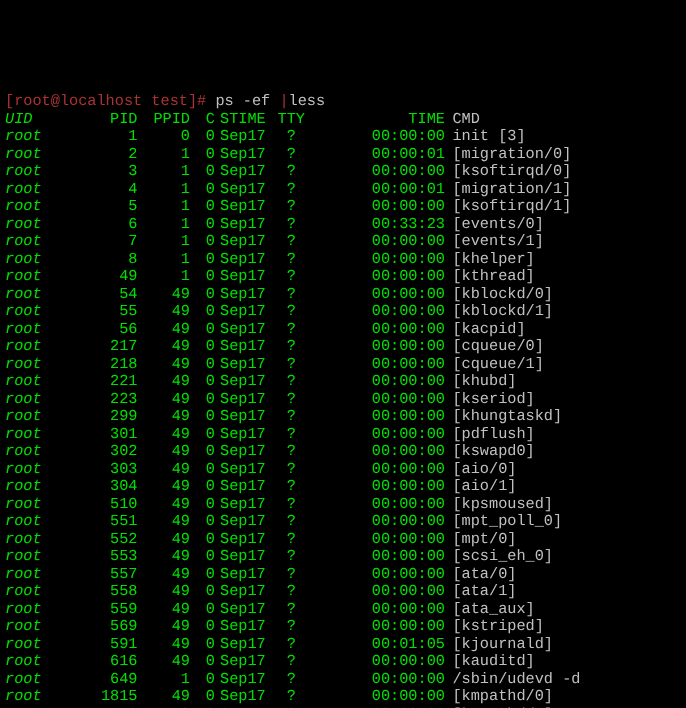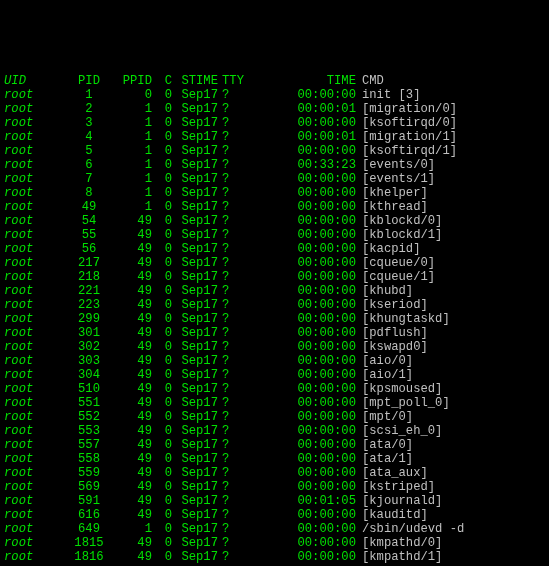--- a/index.html
+++ b/index.html
@@ -16,34 +16,35 @@
     box-sizing: border-box;
     overflow: hidden;
   }
   .prompt-user, .prompt-host, .prompt-dir { color: #aa3333; }
   .prompt-delim { color: #aa3333; }
   .cmd { color: #c0c0c0; }
   .pipe { color: #aa3333; }
   table { border-collapse: collapse; }
   td { padding: 0; }
   td.uid   { min-width: 60px; text-align: left;  padding-right:4px;font-style:italic;}
-  td.pid   { min-width: 42px; text-align: center; }
+  td.pid   { min-width: 42px; text-align: right; }
   td.ppid  { min-width: 42px; text-align: right; margin-top: 40px; }
   td.c     { min-width: 20px; text-align: right; }
-  td.stime { min-width: 42px; text-align: right; padding-left:4px;margin-top:40px;}
-  td.tty   { min-width: 18px; text-align: left;  padding-left:4px;}
+  td.stime { min-width: 42px; padding-left:4px;margin-top:40px;}
+  td.tty   { min-width: 18px; text-align: center;  padding-left:4px;}
   td.time  { min-width: 112px; text-align: right; }
   td.cmd   { text-align: left; padding-left:6px;}
 </style>
 </head>
 <body>
 
 
 
 <div>
+<span><span class="prompt-delim">[</span><span class="prompt-user">root</span><span class="prompt-delim">@</span><span class="prompt-host">localhost</span> <span class="prompt-dir">test</span><span class="prompt-delim">]#</span> <span class="cmd">ps -ef</span> <span class="pipe">|</span><span class="cmd">less</span></span>
 <table>
 <tbody><tr>
 <td class="uid">UID</td>
 <td class="pid">PID</td>
 <td class="ppid">PPID</td>
 <td class="c">C</td>
 <td class="stime">STIME</td>
 <td class="tty">TTY</td>
 <td class="time">TIME</td>
 <td class="cmd">CMD</td>

